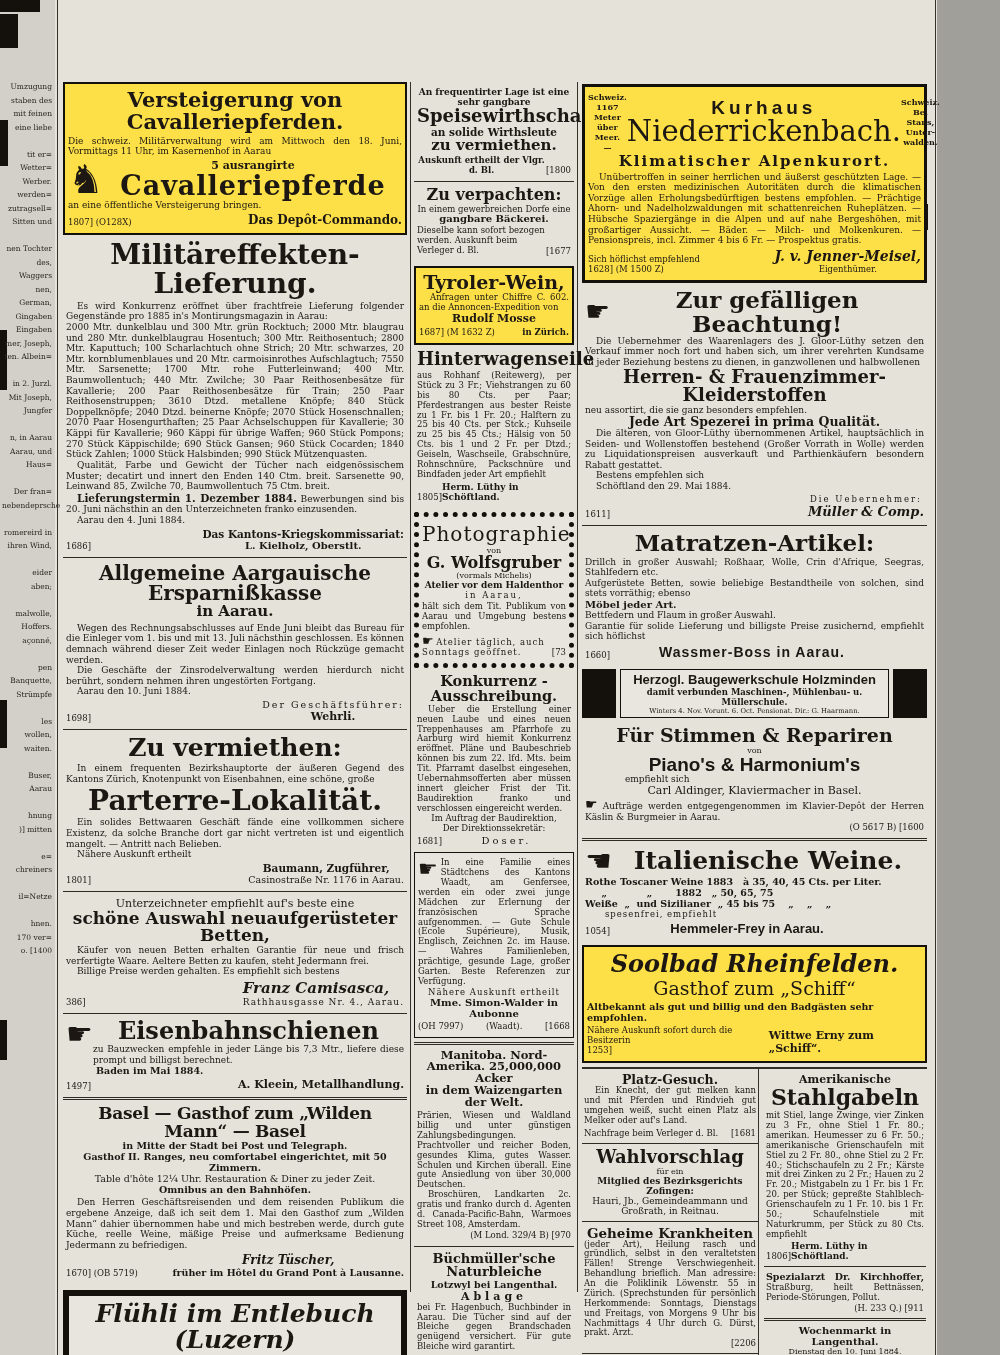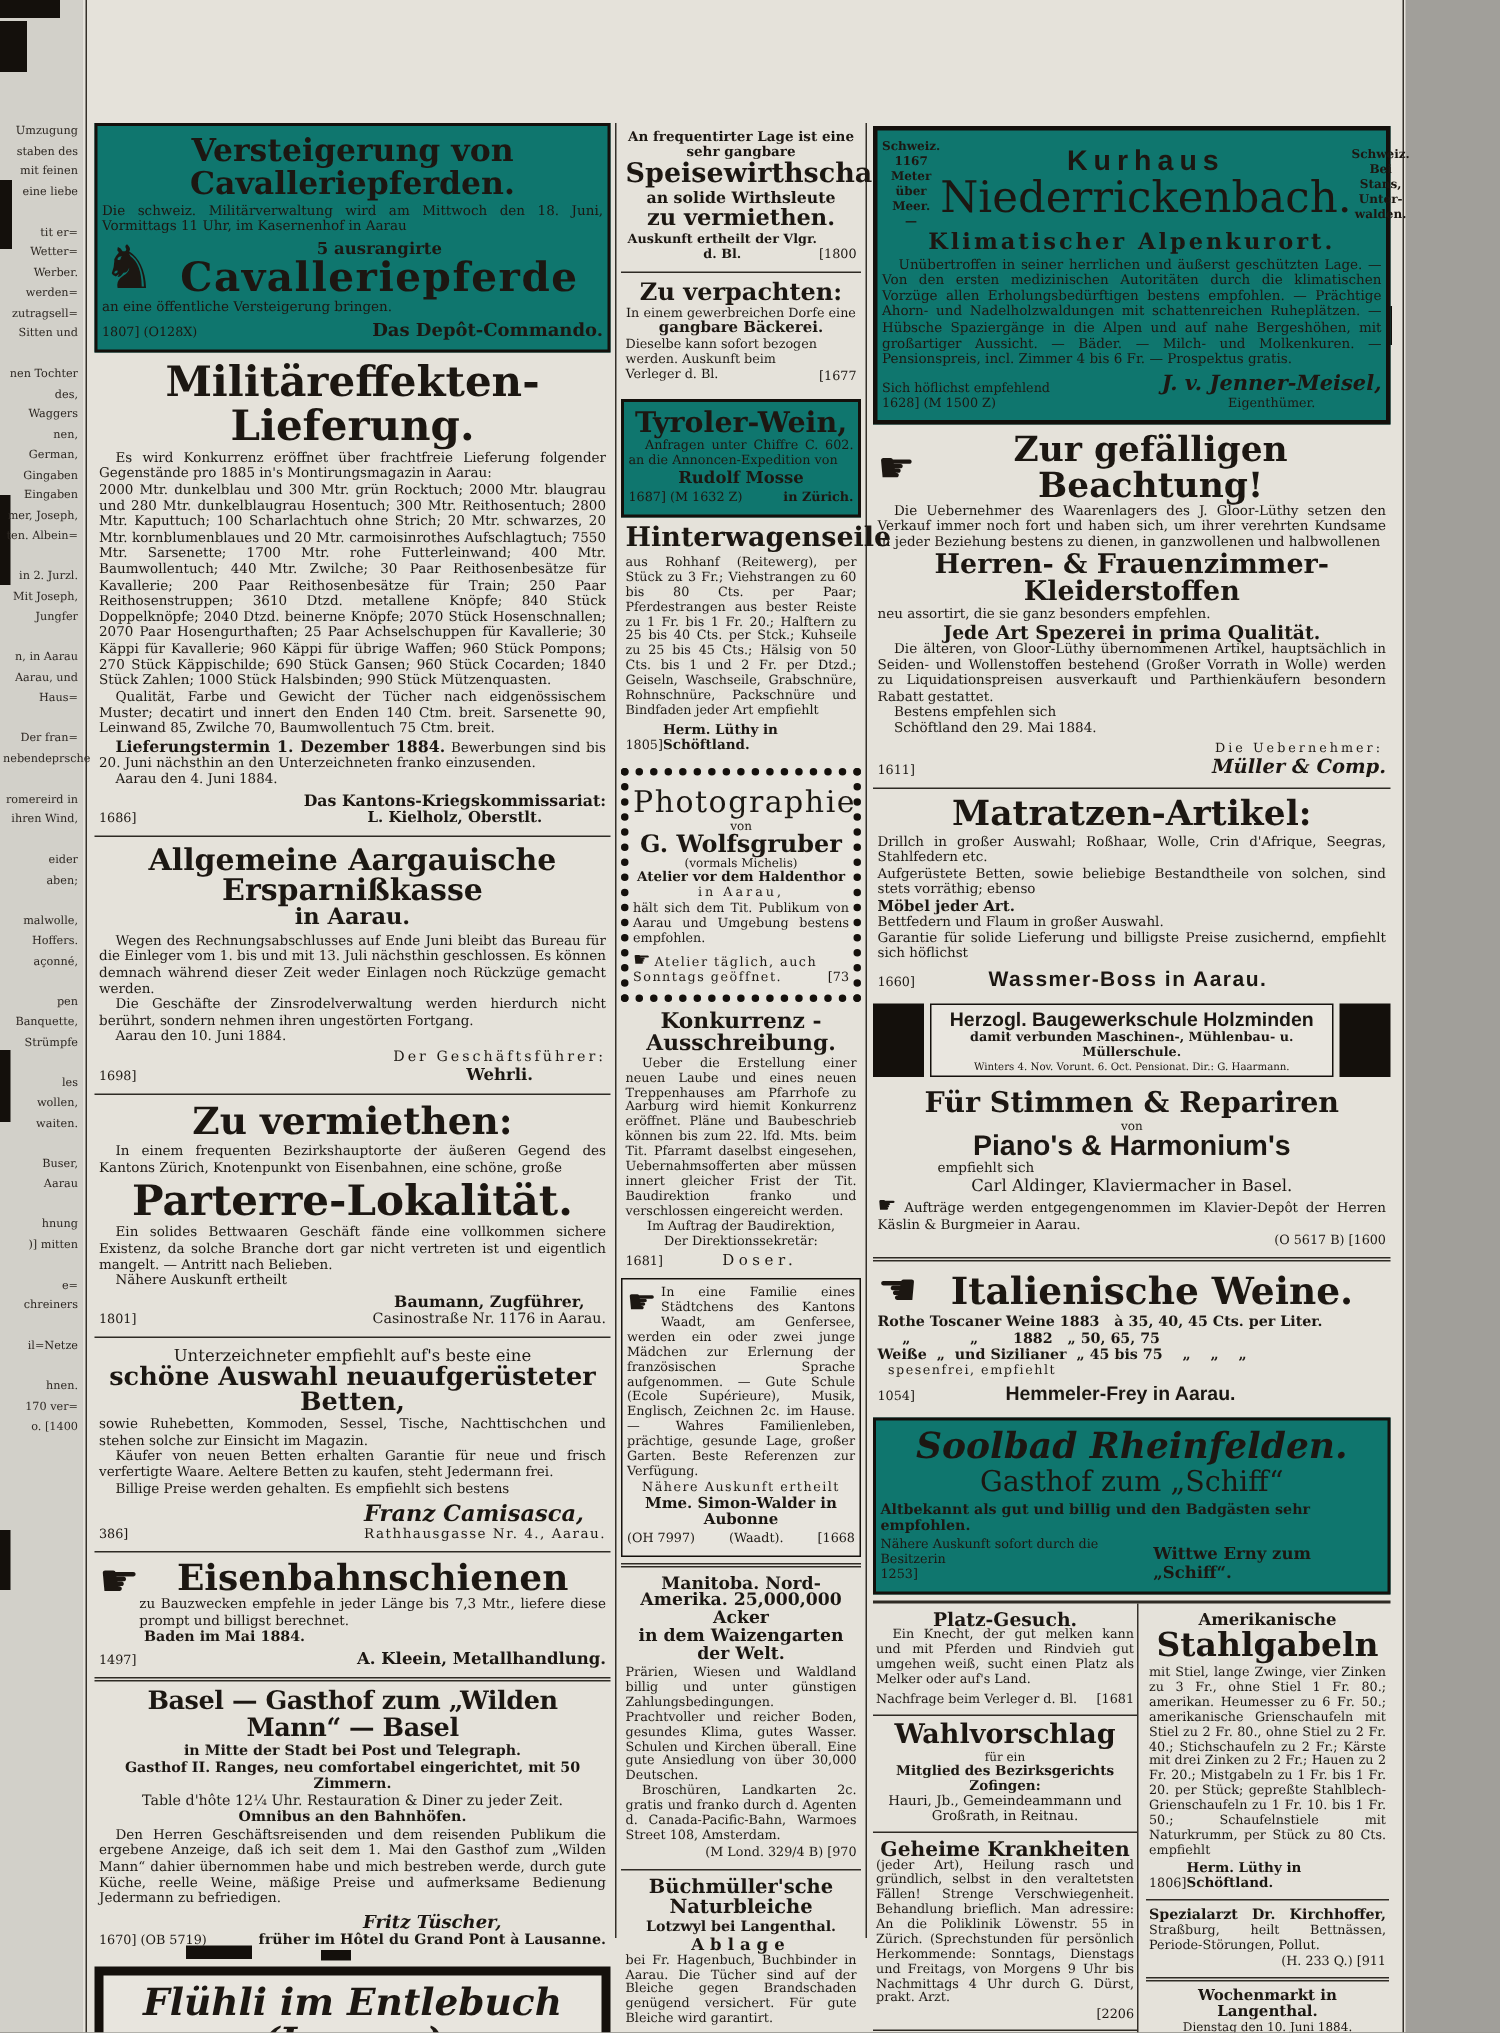--- a/index.html
+++ b/index.html
@@ -8,21 +8,21 @@
   .paper{position:absolute;left:55px;top:0;width:882px;height:1355px;background:#e5e2da;}
   .leftmargin{position:absolute;left:0;top:0;width:55px;height:1355px;background:#d2d0c9;}
   .vrule{position:absolute;width:1px;background:#35302a;}
   .artifact{position:absolute;background:#14100c;}
   .margintext{position:absolute;left:2px;top:80px;width:50px;font-size:7.5px;line-height:13.5px;
               text-align:right;white-space:pre-line;color:#2c2621;}
   .col{position:absolute;}
   .ad{padding:5px 3px 6px 3px;}
   .rt{border-top:1px solid #2e2a24;}
   .rtd{border-top:3px double #2e2a24;}
-  .box{border:2px solid #14100c;background:#0f766e;}
+  .box{border:2px solid #14100c;background:#fde047;}
   .boxthick{border:6px solid #14100c;background:#e8e5de;}
   .boxthin{border:1.5px solid #14100c;background:#e8e5de;}
   .boxdots{border:5px dotted #14100c;background:#e8e5de;}
   .ctr{text-align:center;}
   .b{font-weight:bold;}
   .i{font-style:italic;}
   .ind{text-indent:11px;}
   .pre{white-space:pre-wrap;}
   .body{font-size:9px;line-height:1.18;text-align:justify;}
   .bodyB{font-size:8.5px;line-height:1.16;text-align:justify;}
@@ -185,21 +185,20 @@
         <span style="text-align:center">
             <span class="b" style="display:block;font-size:10.5px">Baumann, Zugführer,</span>
             <span style="display:block;font-size:9.5px">Casinostraße Nr. 1176 in Aarau.</span>
           </span>
       </div>
     </div>
 
     <div class="ad rt">
       <div class="ctr" style="font-size:11px">Unterzeichneter empfiehlt auf's beste eine</div>
       <div class="hlA" style="font-size:17px">schöne Auswahl neuaufgerüsteter Betten,</div>
-      <div class="body">sowie Ruhebetten, Kommoden, Sessel, Tische, Nachttischchen und stehen solche zur Einsicht im Magazin.</div>
       <div class="body ind">Käufer von neuen Betten erhalten Garantie für neue und frisch verfertigte Waare.  Aeltere Betten zu kaufen, steht Jedermann frei.</div>
       <div class="body ind">Billige Preise werden gehalten.  Es empfiehlt sich bestens</div>
       <div class="refrow">
           <span>386]</span>
         <span style="text-align:left">
             <span class="b i" style="display:block;font-size:15px">Franz Camisasca,</span>
             <span style="display:block;font-size:9px;letter-spacing:1px">Rathhausgasse Nr. 4., Aarau.</span>
           </span>
       </div>
     </div>
@@ -428,21 +427,21 @@
     </div>
 
     <div class="ad rtd">
       <div style="display:flex;align-items:center">
         <span class="manicule" style="font-size:30px;transform:scaleX(-1)">☛</span>
         <div class="hlA" style="flex:1;font-size:25px">Italienische Weine.</div>
       </div>
       <div class="b pre" style="font-size:9.5px">Rothe Toscaner Weine 1883   à 35, 40, 45 Cts. per Liter.</div>
       <div class="b pre" style="font-size:9.5px">     „            „       1882   „ 50, 65, 75</div>
       <div class="b pre" style="font-size:9.5px">Weiße  „  und Sizilianer  „ 45 bis 75    „    „    „</div>
-      <div style="font-size:8.5px;letter-spacing:1px;margin-left:7px">spesenfrei, empfiehlt</div>
+      <div style="font-size:8.5px;letter-spacing:1px;margin-left:20px">spesenfrei, empfiehlt</div>
       <div class="refrow">
           <span>1054]</span>
           <span class="b sans" style="font-size:13px">Hemmeler-Frey in Aarau.</span>
           <span style="width:40px"></span>
         </div>
     </div>
 
     <div class="ad box" style="margin-top:3px">
       <div class="hlA i" style="font-size:24px">Soolbad Rheinfelden.</div>
       <div class="ctr" style="font-size:19px">Gasthof zum „Schiff“</div>

